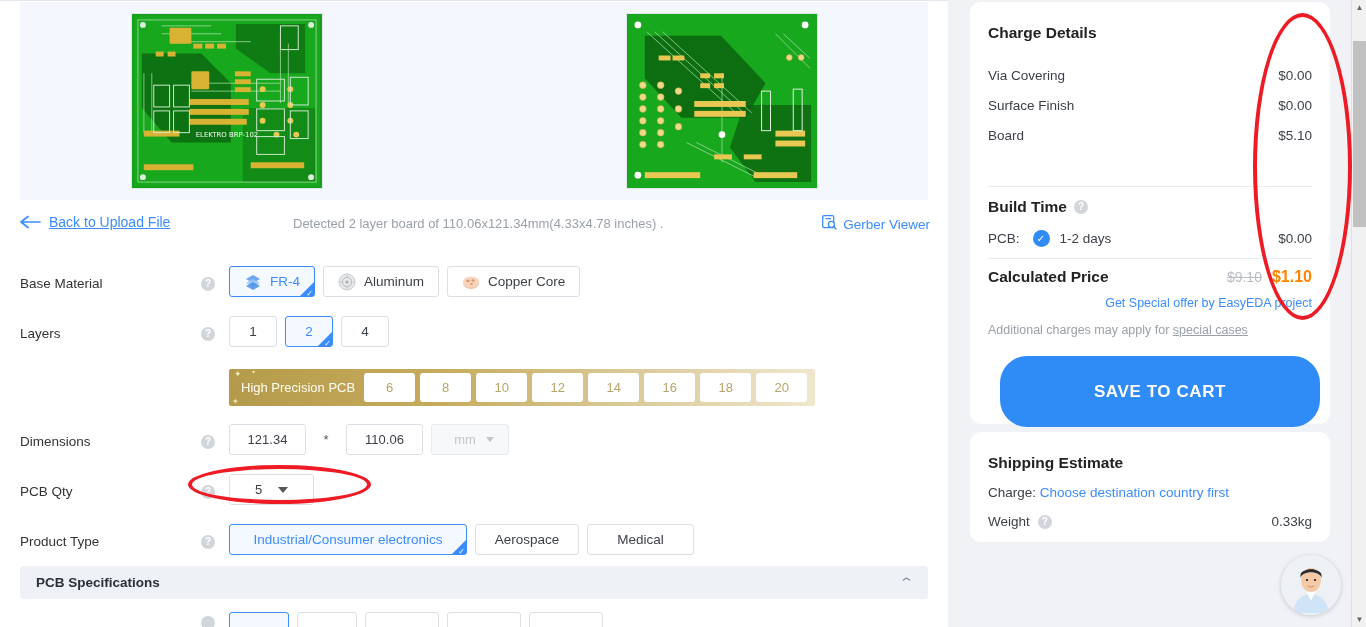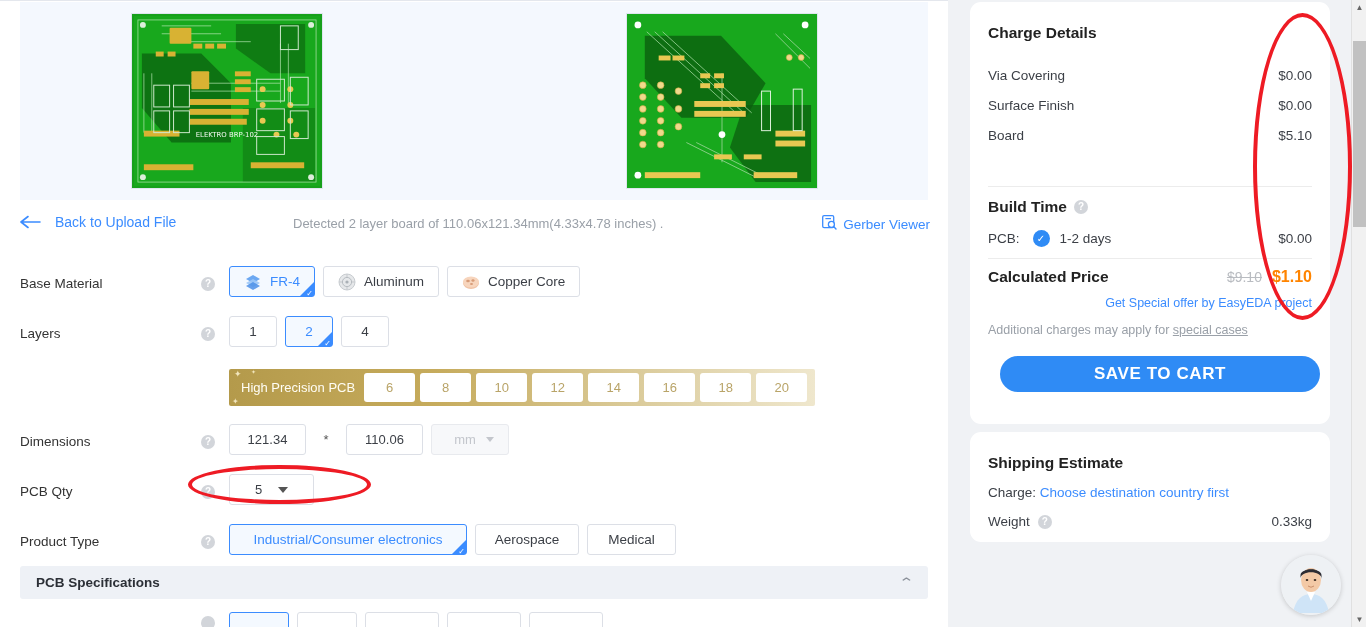--- a/index.html
+++ b/index.html
@@ -33,21 +33,21 @@
   .pcb-img.back  { left: 606px; width: 192px; height: 176px; }
 
   .pcb-canvas { width: 100%; height: 100%; display:block; }
 
   .row-links {
     position: absolute; left: 0; top: 214px; width: 948px; height: 30px;
   }
   .back-link {
     position: absolute; left: 20px; top: 0;
     color: #3b8cff; font-size: 14px; cursor: pointer;
-    display: flex; align-items: center; gap: 13px;
+    display: flex; align-items: center; gap: 7px; text-decoration: underline;
   }
   .arrow-left { display:inline-block; width:22px; height:14px; position:relative; }
   .detected-text {
     position: absolute; left: 293px; top: 2px;
     color: #9aa0a8; font-size: 13px;
   }
   .gerber-link {
     position: absolute; right: 18px; top: 1px;
     color: #3b8cff; font-size: 13.5px; cursor:pointer;
     display:flex; align-items:center; gap:6px;
@@ -188,21 +188,21 @@
             display: flex; align-items: baseline; }
   .cp-label { font-size: 15.5px; font-weight: bold; color: #222; }
   .cp-old { margin-left: auto; color:#b9bcc1; font-size: 14px; text-decoration: line-through; }
   .cp-new { color: #ff8400; font-size: 16px; font-weight: bold; margin-left: 10px; }
   .cp-offer { position:absolute; right: 18px; top: 294px; color:#3b8cff; font-size: 12.5px; cursor:pointer;text-align:center; }
   .cp-extra { position:absolute; left: 18px; top: 321px; color:#9aa0a8; font-size: 12.5px; }
   .cp-extra u { color:#9aa0a8; cursor:pointer; }
 
   .save-btn {
     position: absolute; left: 30px; top: 354px;
-    width: 320px; height: 36px; border-radius: 27px;
+    width: 320px; height: 71px; border-radius: 27px;
     background: #2f8bf5; color: #fff; border: none;
     font-size: 17px; font-weight: bold; letter-spacing: 0.6px;
     cursor: pointer; font-family: "Liberation Sans", sans-serif;
   }
 
   .ship-inner { position: relative; height: 100%; }
   .sh-title { position:absolute; left:18px; top:22px; }
   .sh-charge { position:absolute; left:18px; top:53px; font-size: 13.5px; color:#3b3f46; }
   .sh-charge a { color:#3b8cff; text-decoration:none; cursor:pointer; }
   .sh-weight { position:absolute; left:18px; top:82px; width:324px;
@@ -508,21 +508,21 @@
       <div class="frow">
         <div class="flabel">Product Type</div>
         <div class="qmark">?</div>
         <div class="opts">
           <div class="opt sel" style="width:238px">
             <span>Industrial/Consumer electronics</span>
           </div>
           <div class="opt" style="width:104px">
             <span>Aerospace</span>
           </div>
-          <div class="opt" style="width:89px">
+          <div class="opt" style="width:107px">
             <span>Medical</span>
           </div>
         </div>
       </div>
     </div>
 
     <div class="spec-bar">
       <span class="t">PCB Specifications</span>
       <span class="chev-up">⌃</span>
     </div>

